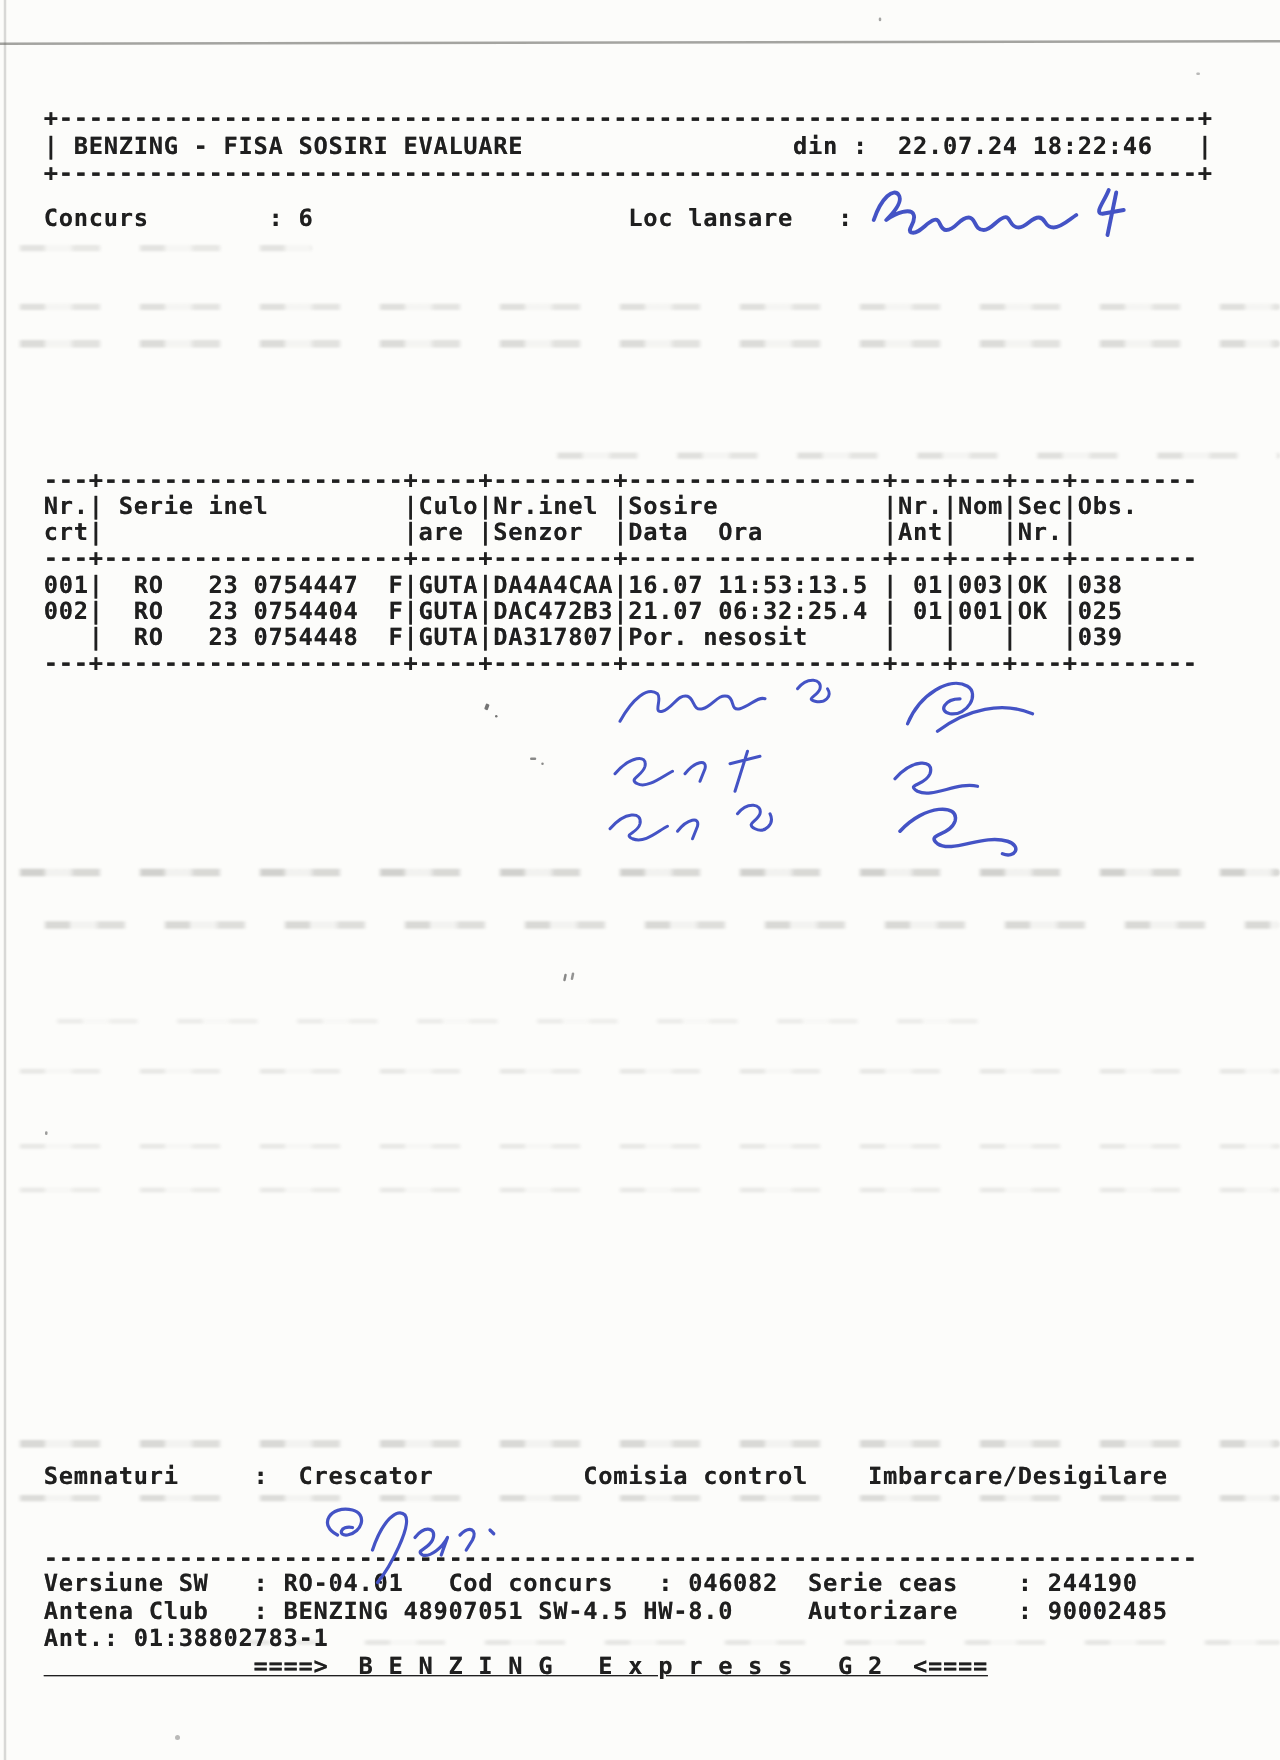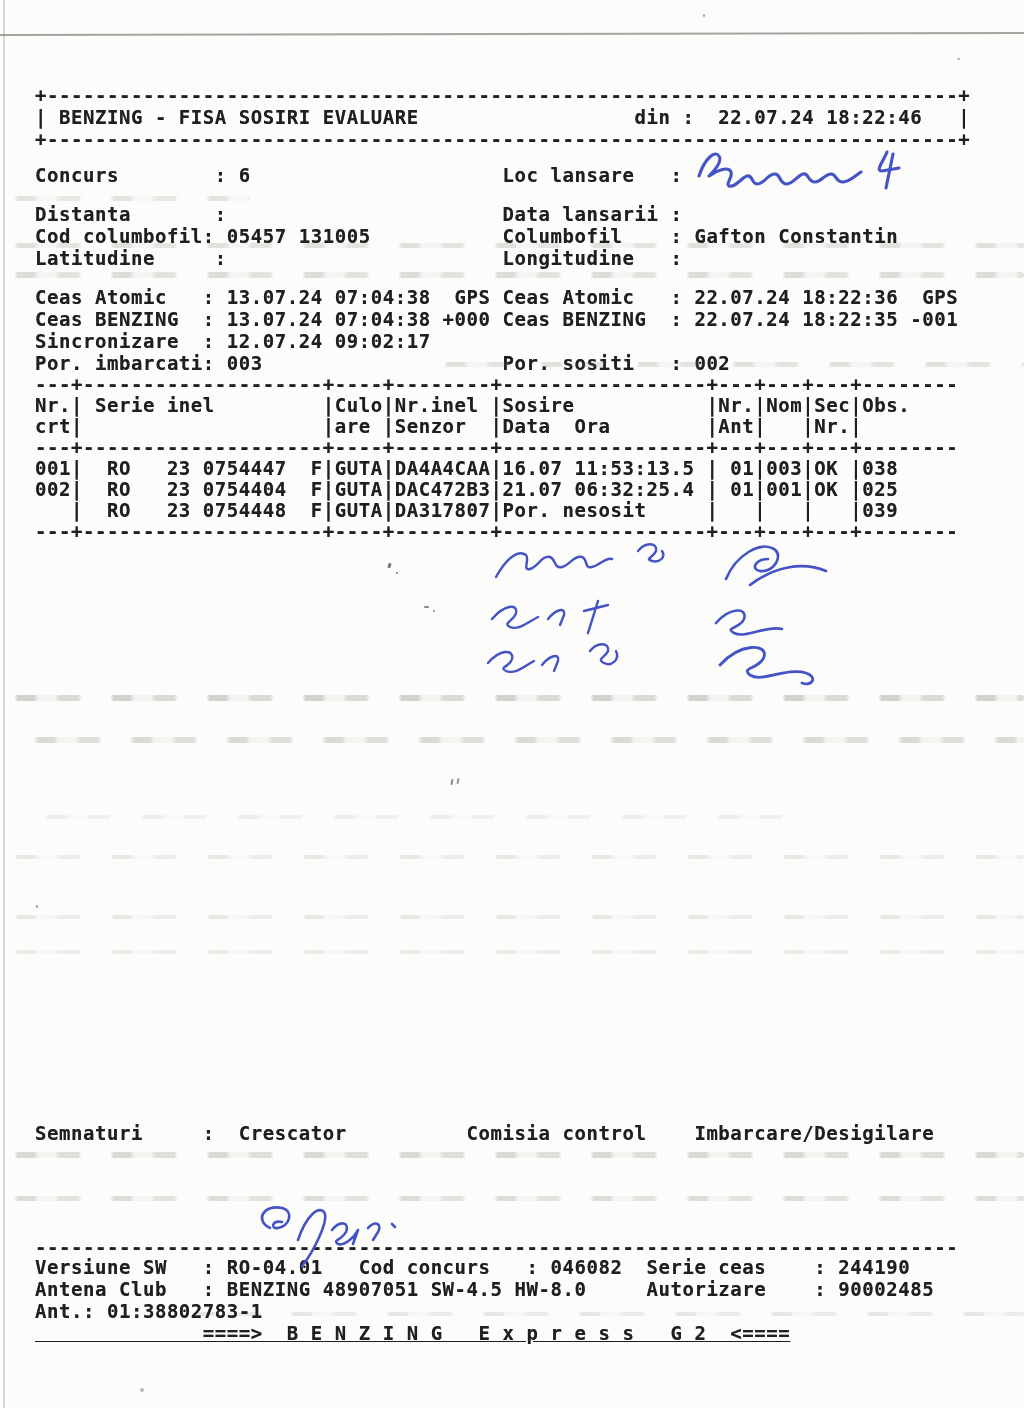--- a/index.html
+++ b/index.html
@@ -40,34 +40,27 @@
 
   <div class="scanline-h" style="left:0;top:33;top:33px;width:1024px;height:2px;opacity:.8;transform:rotate(-0.12deg);"></div>
   <div class="scanline-v" style="left:3px;top:0;width:2px;height:1408px;"></div>
 
   <pre class="pl" style="top:84px;">+----------------------------------------------------------------------------+
 | BENZING - FISA SOSIRI EVALUARE                  din :  22.07.24 18:22:46   |
 +----------------------------------------------------------------------------+</pre>
 
   <pre class="pl" style="top:164px;">Concurs        : 6                     Loc lansare   :</pre>
 
-  <pre class="pl" style="top:203px;">Distanta       :                       Data lansarii :
-Cod columbofil: 05457 131005           Columbofil    : Gafton Constantin
-Latitudine     :                       Longitudine   :</pre>
 
   <svg class="ink" style="left:685px;top:142px;" width="235" height="70" viewBox="0 0 235 70">
     <path stroke-width="3.1" d="M14,34 C20,16 30,8 34,14 C38,20 28,30 24,34 C32,28 44,24 46,30 C48,36 40,42 44,44 C50,46 56,36 62,34 C68,32 66,42 72,42 C80,42 82,32 90,32 C96,32 94,42 102,42 C108,42 112,34 118,32 C124,30 122,40 130,40 C136,40 140,32 146,32 C152,32 150,40 158,40 C164,40 170,34 176,30"></path>
     <path stroke-width="3.1" d="M202,10 C198,20 190,29 197,29 L214,26"></path>
     <path stroke-width="3.1" d="M208,12 L201,46"></path>
   </svg>
 
-  <pre class="pl" style="top:286px;">Ceas Atomic   : 13.07.24 07:04:38  GPS Ceas Atomic   : 22.07.24 18:22:36  GPS
-Ceas BENZING  : 13.07.24 07:04:38 +000 Ceas BENZING  : 22.07.24 18:22:35 -001
-Sincronizare  : 12.07.24 09:02:17
-Por. imbarcati: 003                    Por. sositi   : 002</pre>
 
   <pre class="pl lh21" style="top:374px;">---+--------------------+----+--------+-----------------+---+---+---+--------
 Nr.| Serie inel         |Culo|Nr.inel |Sosire           |Nr.|Nom|Sec|Obs.
 crt|                    |are |Senzor  |Data  Ora        |Ant|   |Nr.|
 ---+--------------------+----+--------+-----------------+---+---+---+--------
 001|  RO   23 0754447  F|GUTA|DA4A4CAA|16.07 11:53:13.5 | 01|003|OK |038
 002|  RO   23 0754404  F|GUTA|DAC472B3|21.07 06:32:25.4 | 01|001|OK |025
    |  RO   23 0754448  F|GUTA|DA317807|Por. nesosit     |   |   |   |039
 ---+--------------------+----+--------+-----------------+---+---+---+--------</pre>
 
@@ -110,21 +103,21 @@
   <div class="speck" style="left:396px;top:572px;width:2px;height:2px;opacity:.7;"></div>
   <div class="speck" style="left:424px;top:606px;width:5px;height:2px;opacity:.6;"></div>
   <div class="speck" style="left:433px;top:610px;width:2px;height:2px;opacity:.6;"></div>
   <div class="speck" style="left:451px;top:779px;width:2px;height:6px;transform:rotate(12deg);opacity:.6;"></div>
   <div class="speck" style="left:457px;top:778px;width:2px;height:6px;transform:rotate(12deg);opacity:.55;"></div>
   <div class="speck" style="left:36px;top:905px;width:2px;height:3px;opacity:.5;"></div>
   <div class="speck" style="left:140px;top:1388px;width:4px;height:4px;border-radius:50%;opacity:.35;"></div>
   <div class="speck" style="left:703px;top:14px;width:2px;height:3px;opacity:.45;"></div>
   <div class="speck" style="left:957px;top:58px;width:3px;height:2px;opacity:.35;"></div>
 
-  <pre class="pl" style="top:1122px;text-align:center;">Semnaturi     :  Crescator          Comisia control    Imbarcare/Desigilare</pre>
+  <pre class="pl" style="top:1170px;text-align:center;">Semnaturi     :  Crescator          Comisia control    Imbarcare/Desigilare</pre>
 
   <svg class="ink" style="left:240px;top:1196px;z-index:3;" width="200" height="80" viewBox="0 0 200 80">
     <path stroke-width="2.6" d="M30,32 C14,24 24,8 42,12 C54,15 50,30 38,32 C30,33 32,24 42,26"></path>
     <path stroke-width="2.6" d="M58,44 C66,20 78,10 84,16 C90,24 72,58 62,70"></path>
     <path stroke-width="2.6" d="M92,34 C100,24 110,26 106,36 C102,44 92,44 98,48 C104,50 114,42 118,34 L113,48"></path>
     <path stroke-width="2.6" d="M128,32 C136,24 142,28 138,36 L133,44"></path>
     <path stroke-width="2.6" d="M152,28 l3,3"></path>
   </svg>
 
   <pre class="pl" style="top:1236px;">-----------------------------------------------------------------------------</pre>

